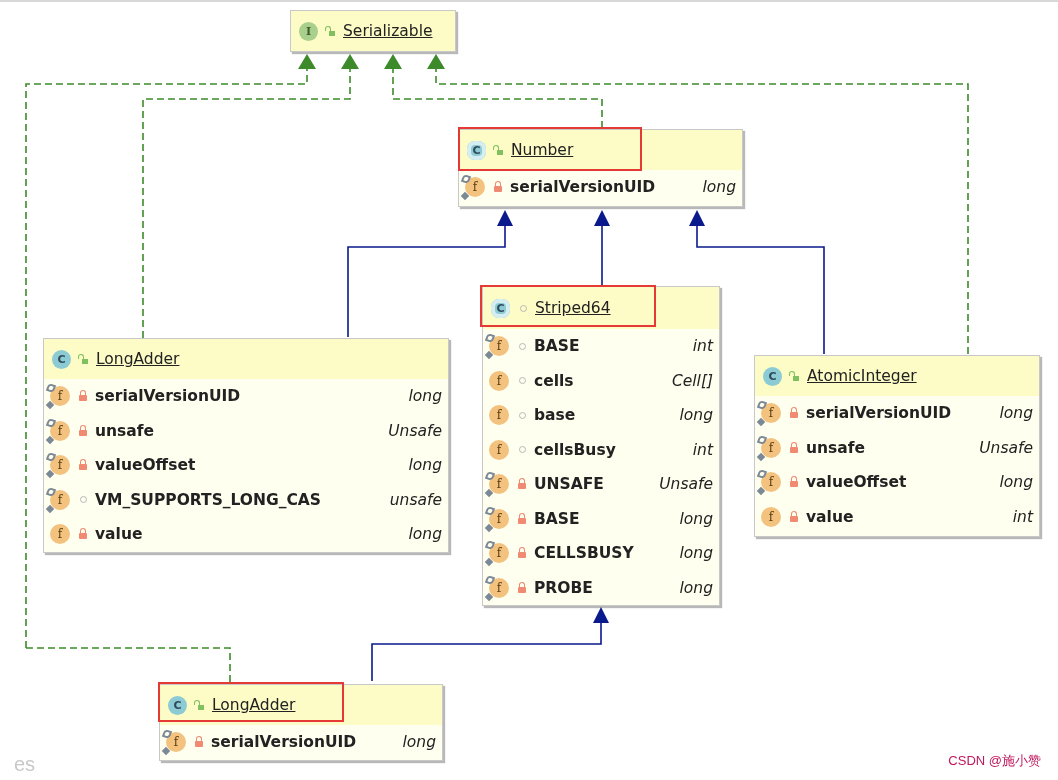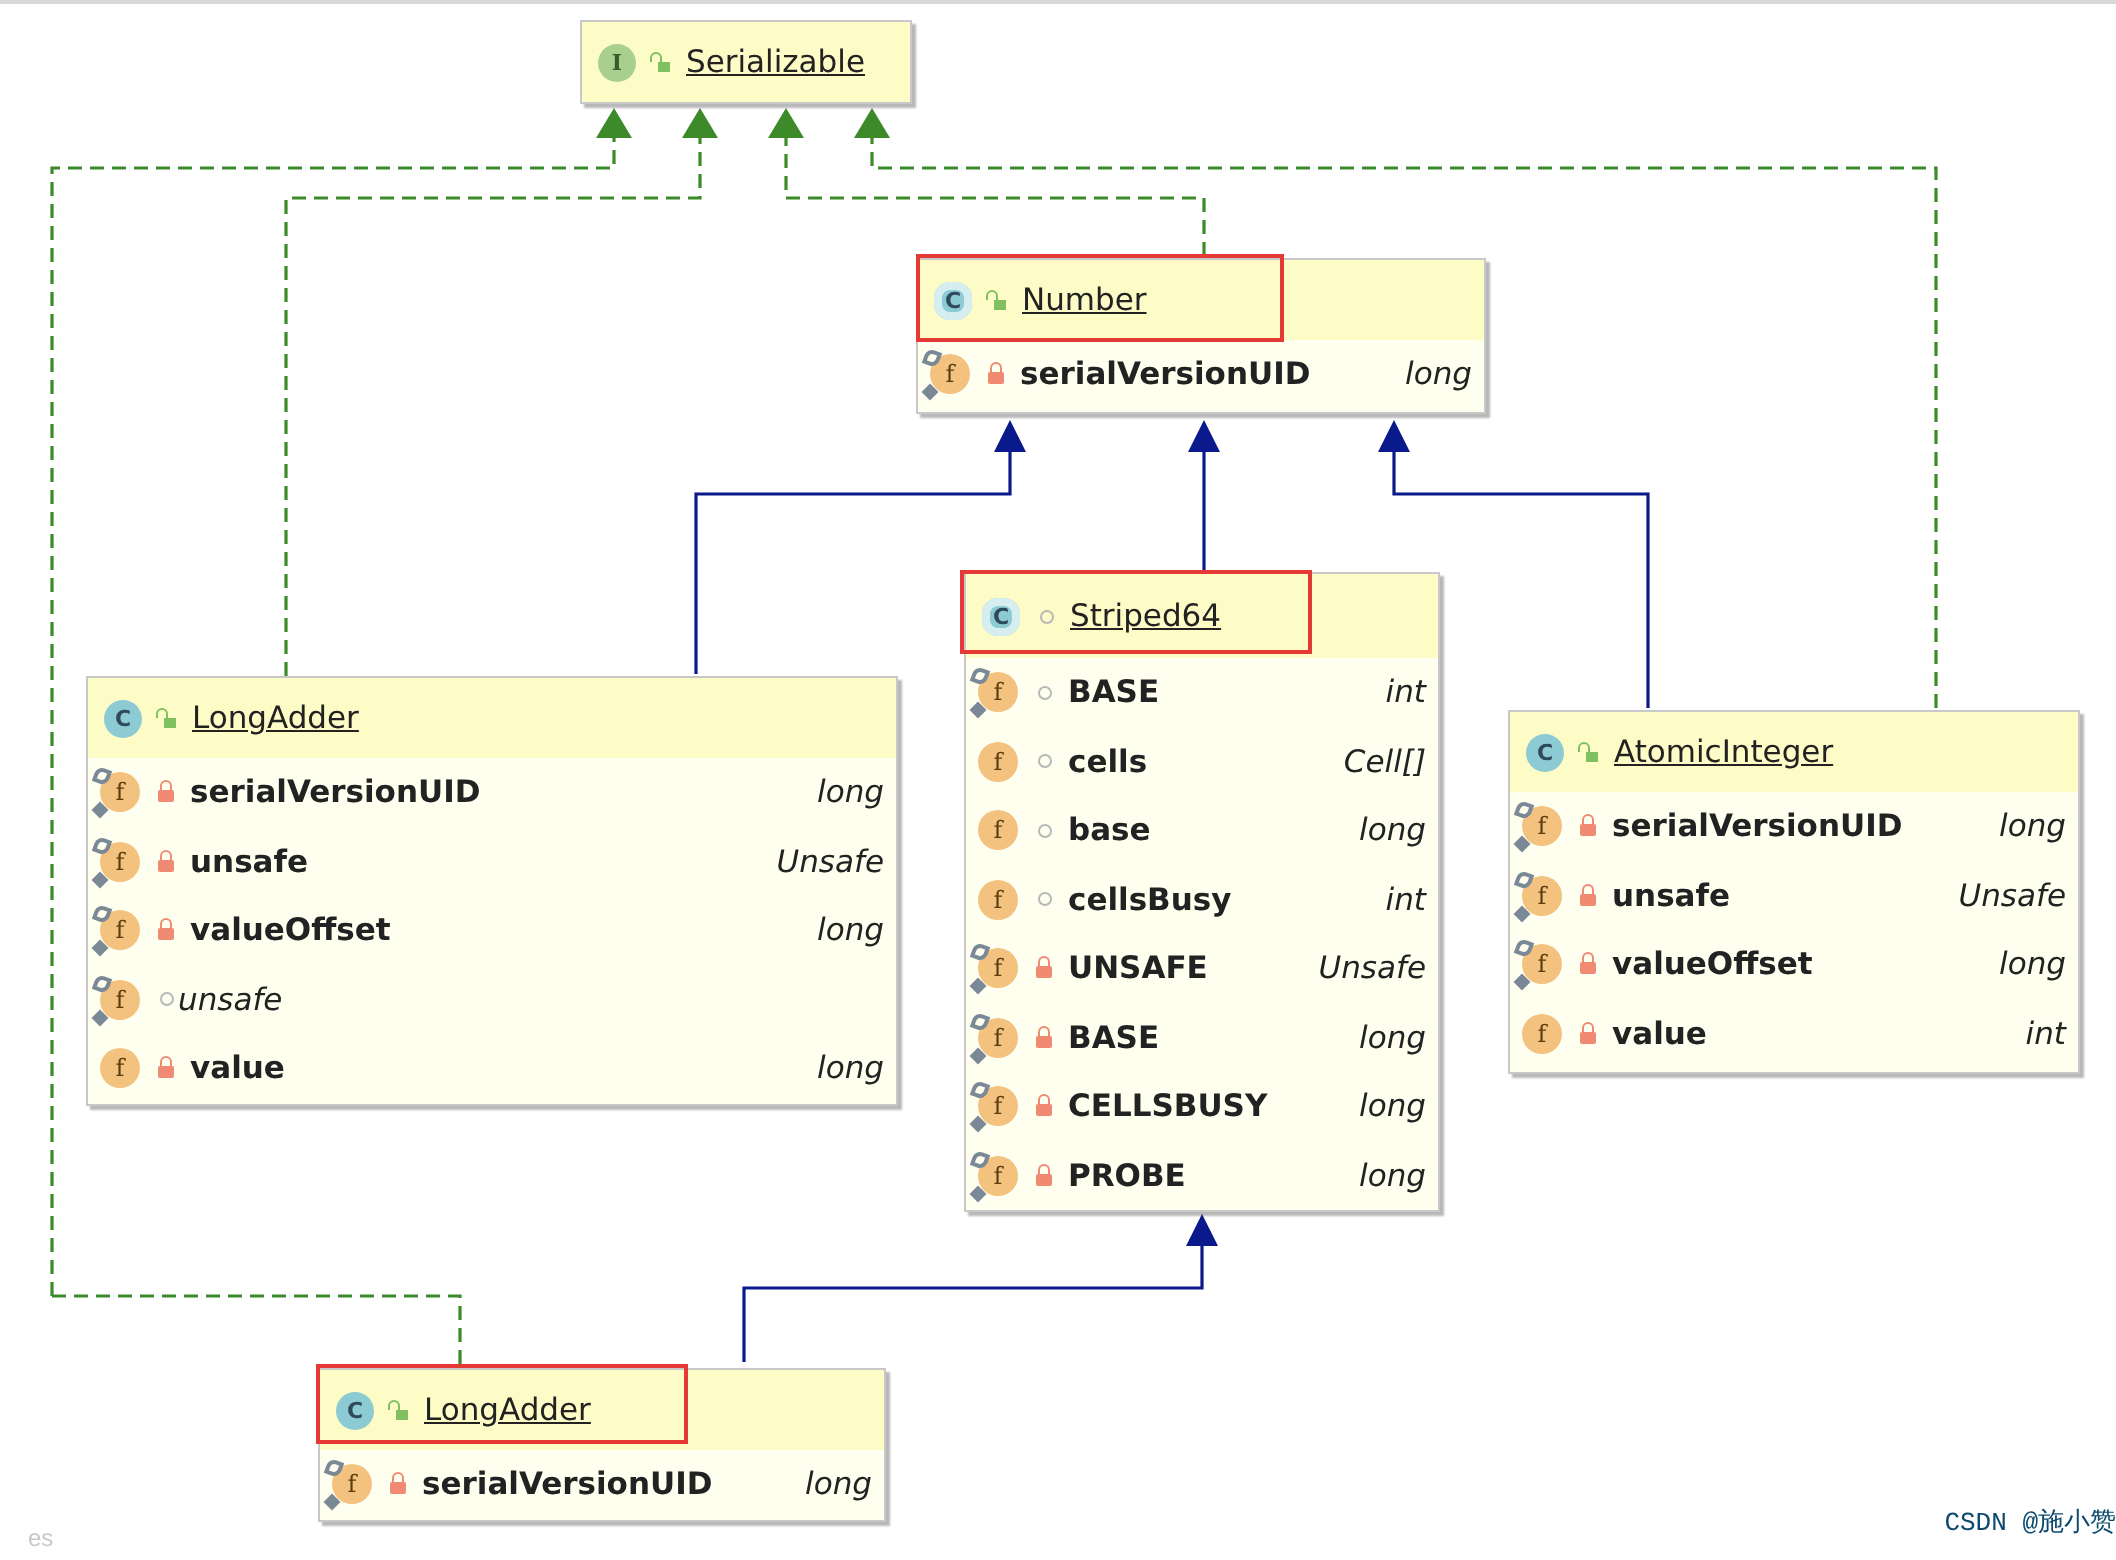--- a/index.html
+++ b/index.html
@@ -27,22 +27,22 @@
   .vis { width:12px; height:12px; display:inline-flex; align-items:center; justify-content:center; flex:none; margin-left:7px; }
   .vis.public { }
   .vis.public::before { content:""; display:block; width:6px; height:5px; background:#80c060; margin-top:5px; margin-left:2px; box-shadow:-2px -4px 0 -1px transparent; }
   .vis.private::before { content:""; display:block; width:8px; height:6px; background:#f08a72; border-radius:1px; margin-top:4px; }
   .vis.private { position:relative; }
   .vis.private::after { content:""; position:absolute; top:0px; left:3px; width:4px; height:4px; border:1.5px solid #f08a72; border-bottom:none; border-radius:3px 3px 0 0; }
   .vis.package::before { content:""; display:block; width:5px; height:5px; border:1.5px solid #b8b8b8; border-radius:50%; }
   .vis.public { position:relative; }
   .vis.public::after { content:""; position:absolute; top:1px; left:0px; width:4px; height:4px; border:1.5px solid #80c060; border-bottom:none; border-radius:3px 3px 0 0; }
   .highlight { position:absolute; border:2.5px solid #e53935; box-sizing:border-box; pointer-events:none; }
-  .wm { position:absolute; right:0; bottom:10px; font-size:13px; color:#0c4a6e; font-family:Liberation Mono, monospace; }
-  .es { position:absolute; left:14px; bottom:4px; font-size:12px; color:#c8c8c8; font-family:"Liberation Sans", sans-serif; }
+  .wm { position:absolute; right:17px; bottom:10px; font-size:13px; color:#be185d; font-family:Liberation Sans, sans-serif; }
+  .es { position:absolute; left:14px; bottom:4px; font-size:20px; color:#c8c8c8; font-family:"Liberation Sans", sans-serif; }
 </style>
 </head>
 <body>
 
 <div class="topbar"></div>
 
 <svg class="edges" viewBox="0 0 1058 780">
   <defs>
     <marker id="tri-green" markerWidth="10" markerHeight="10" refX="5" refY="0" orient="0" markerUnits="userSpaceOnUse">
       <path d="M0,0 L0,0"></path>
@@ -177,20 +177,21 @@
   </div>
   <div class="row">
     <span class="fld static">f</span>
     <span class="vis private"></span>
     <span class="nm">valueOffset</span>
     <span class="ty">long</span>
   </div>
   <div class="row">
     <span class="fld static">f</span>
     <span class="vis package"></span>
+    <span class="nm">VM_SUPPORTS_LONG_CAS</span>
     <span class="ty">unsafe</span>
   </div>
   <div class="row">
     <span class="fld">f</span>
     <span class="vis private"></span>
     <span class="nm">value</span>
     <span class="ty">long</span>
   </div>
 </div>
 

